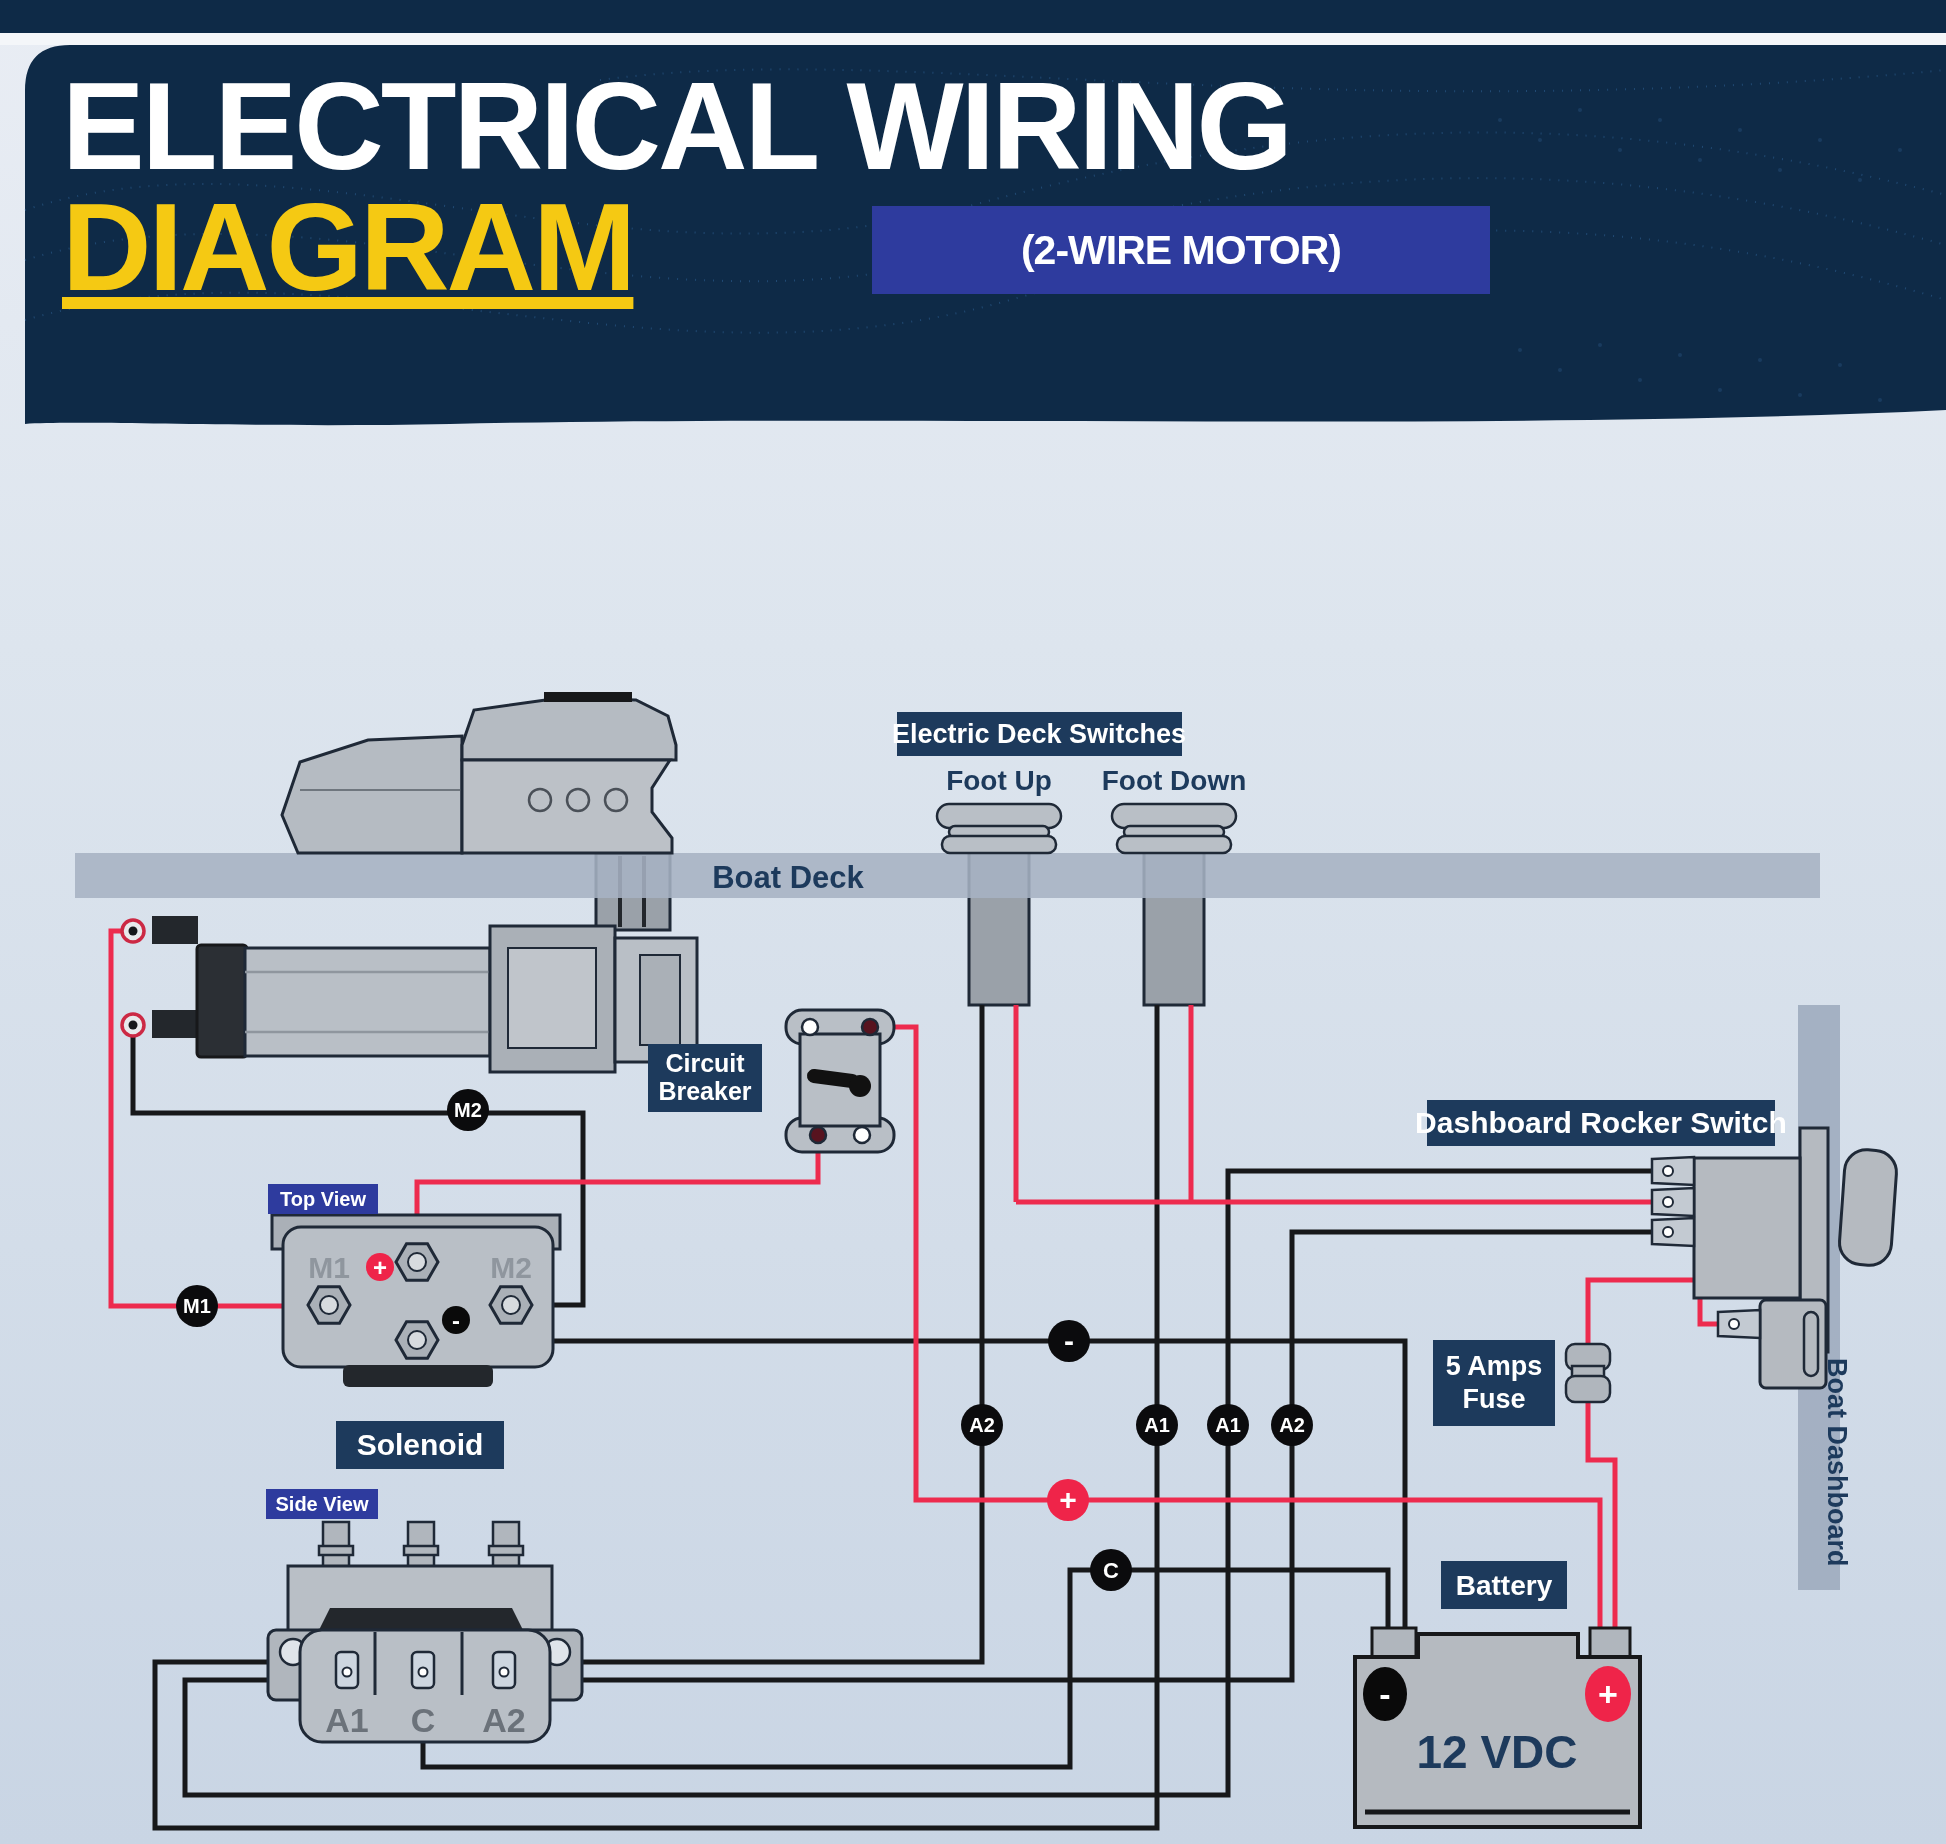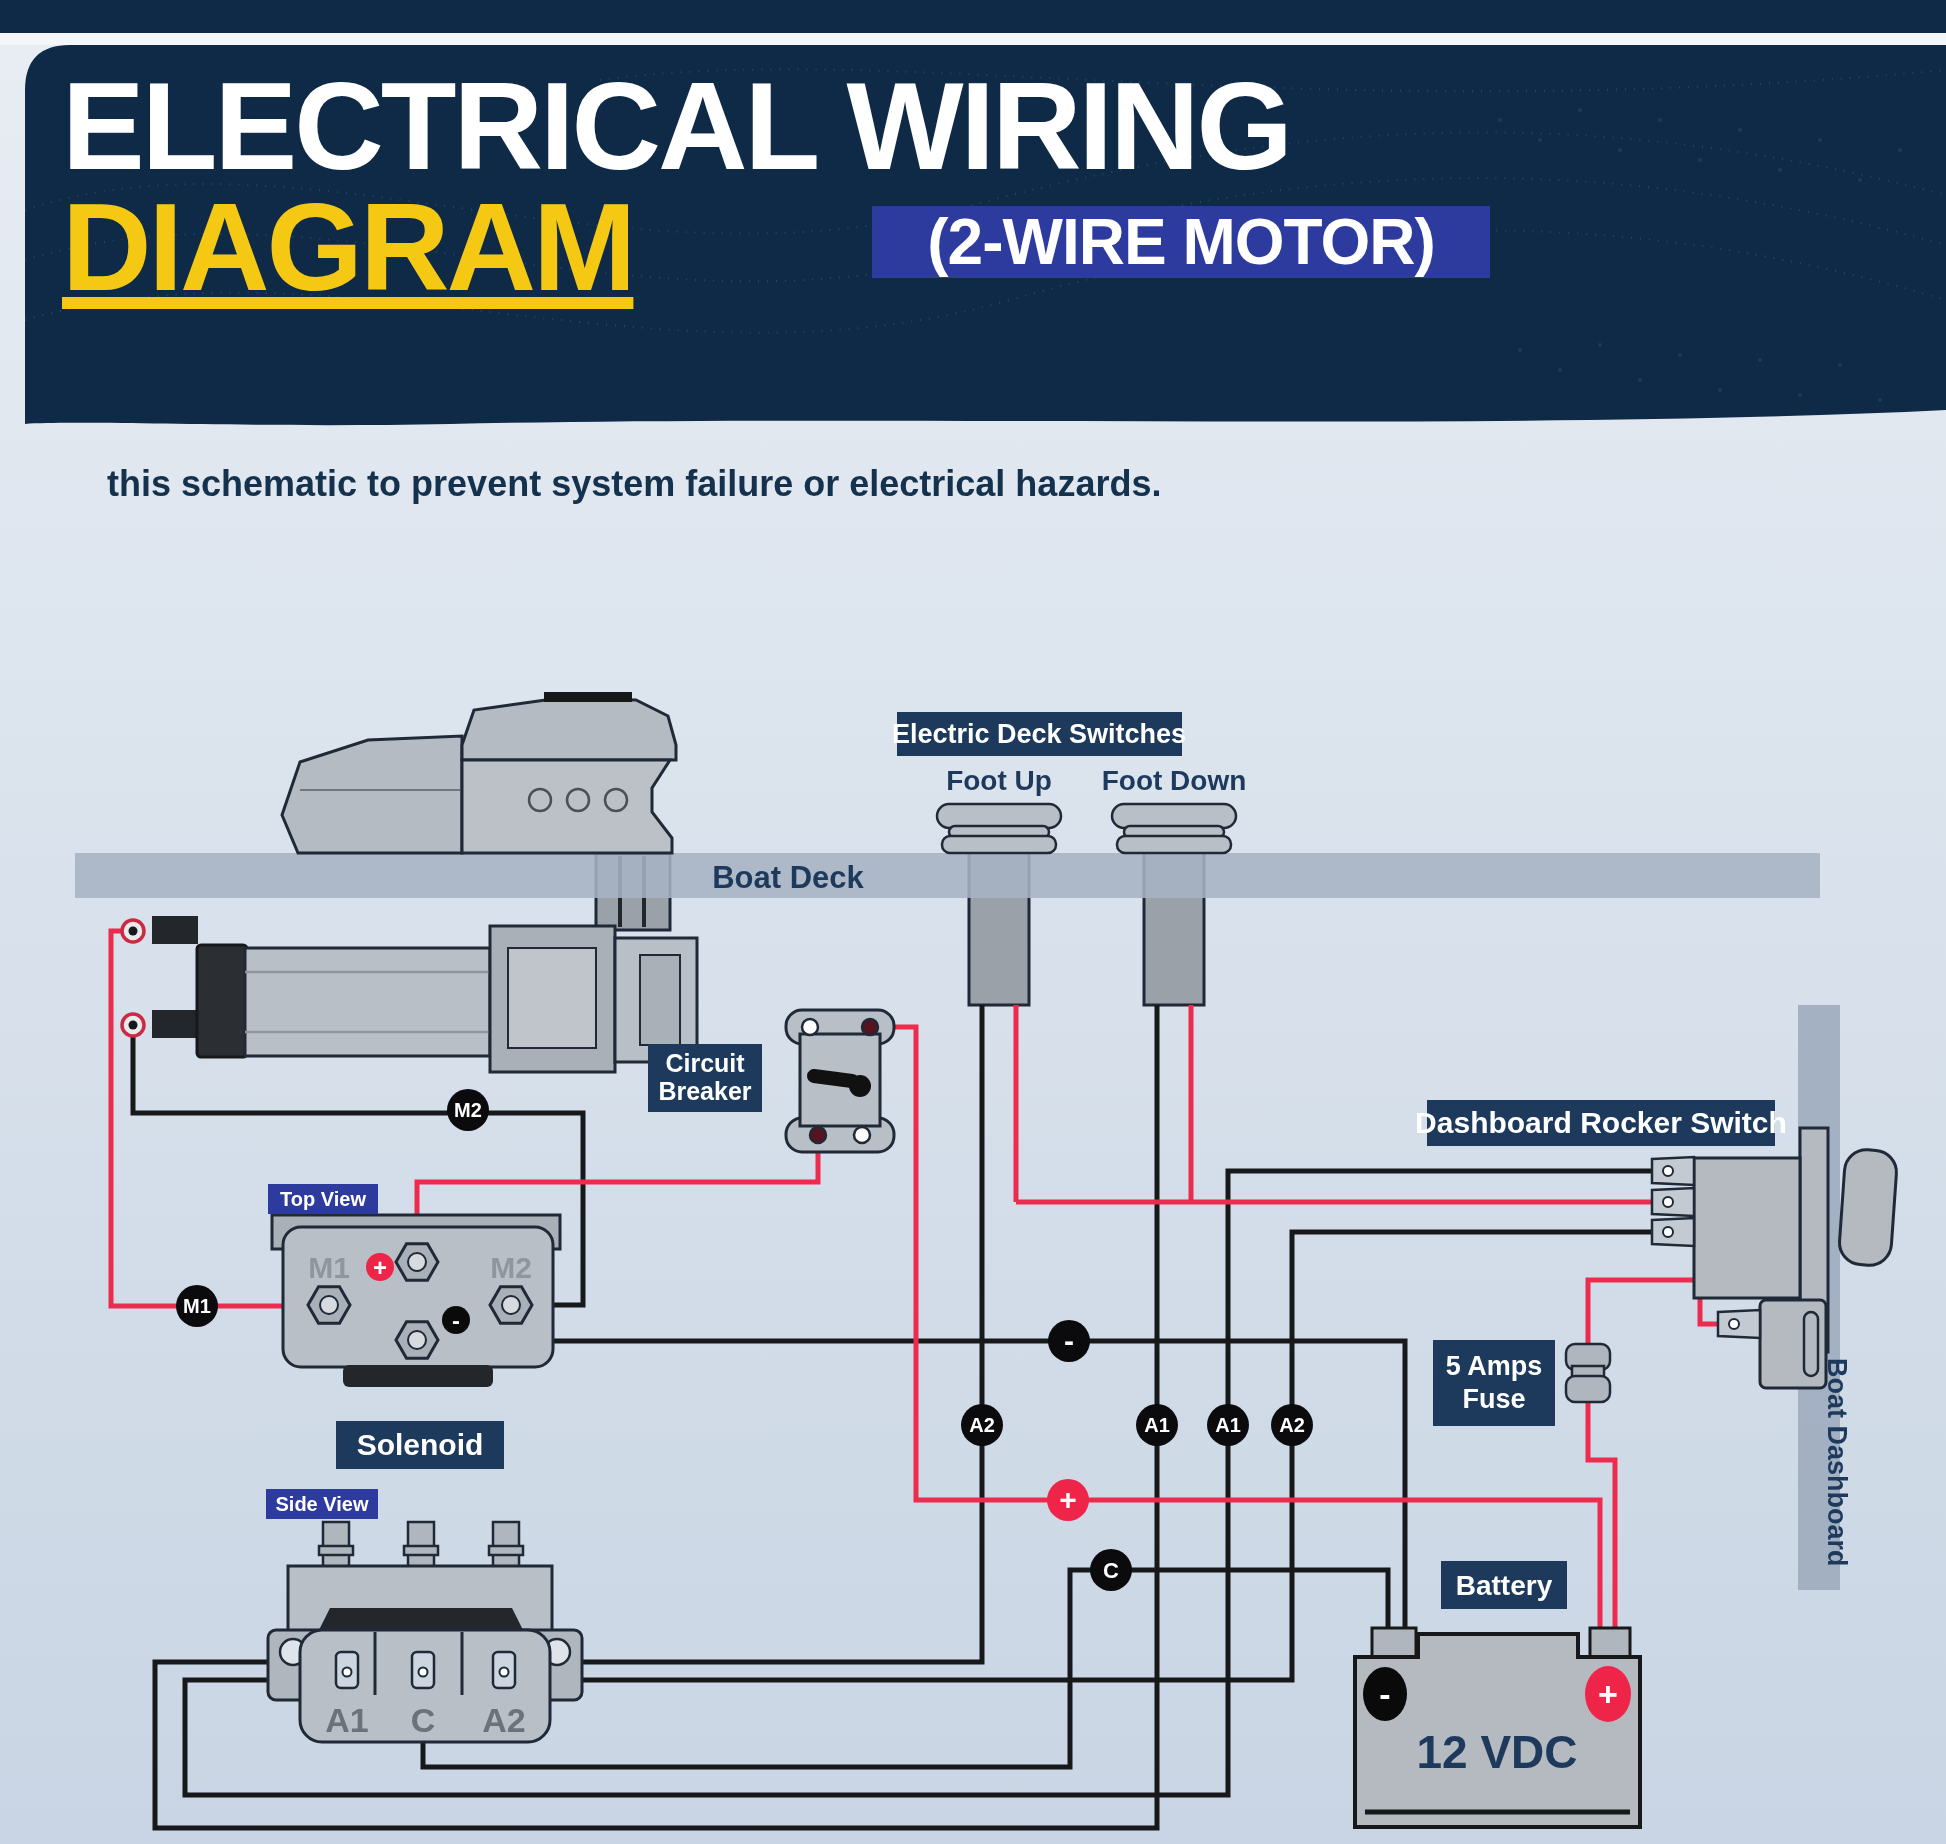--- a/index.html
+++ b/index.html
@@ -3,22 +3,22 @@
 <meta charset="utf-8">
 <style>
   html,body{margin:0;padding:0;}
   .page{position:relative;width:1946px;height:1844px;overflow:hidden;
         background:linear-gradient(180deg,#e9edf4 0%,#dde5ee 35%,#c9d5e4 100%);
         font-family:"Liberation Sans",sans-serif;}
   .hdr-title1,.hdr-title2{position:absolute;left:62px;font-weight:800;letter-spacing:-3px;
         font-size:124px;line-height:118px;color:#ffffff;white-space:nowrap;}
   .hdr-title1{top:67px;}
   .hdr-title2{top:188px;color:#f5c913;text-decoration:underline;}
-  .hdr-badge{position:absolute;left:872px;top:206px;width:618px;height:72px;
-        background:#2e3b9e;color:#ffffff;font-weight:800;font-size:64px;letter-spacing:-1px;
+  .hdr-badge{position:absolute;left:872px;top:206px;width:618px;height:88px;
+        background:#2e3b9e;color:#ffffff;font-weight:800;font-size:41px;letter-spacing:-1px;
         display:flex;align-items:center;justify-content:center;white-space:nowrap;}
   .intro{position:absolute;left:107px;top:462px;color:#14324d;font-weight:700;
         font-size:36px;line-height:43px;}
   svg text{font-family:"Liberation Sans",sans-serif;}
   .lblbox{fill:#1d3a5c;}
   .lbltxt{fill:#ffffff;font-weight:700;}
   .navytxt{fill:#1d3a5c;font-weight:700;}
   .viewbox{fill:#2e3b9e;}
   .termtxt{fill:#8f969e;font-weight:700;}
   .badge-t{fill:#ffffff;font-weight:700;text-anchor:middle;}
@@ -315,16 +315,15 @@
         <circle cx="1840" cy="365" r="2"></circle>
         <circle cx="1880" cy="400" r="2"></circle>
     </g>
   </svg>
 
   <div class="hdr-title1">ELECTRICAL WIRING</div>
   <div class="hdr-title2">DIAGRAM</div>
   <div class="hdr-badge">(2-WIRE MOTOR)</div>
 
   <div class="intro">
-    <div>this schematic to prevent system failure or electrical hazards.</div>
   </div>
 
 </div>
 
 </body></html>

